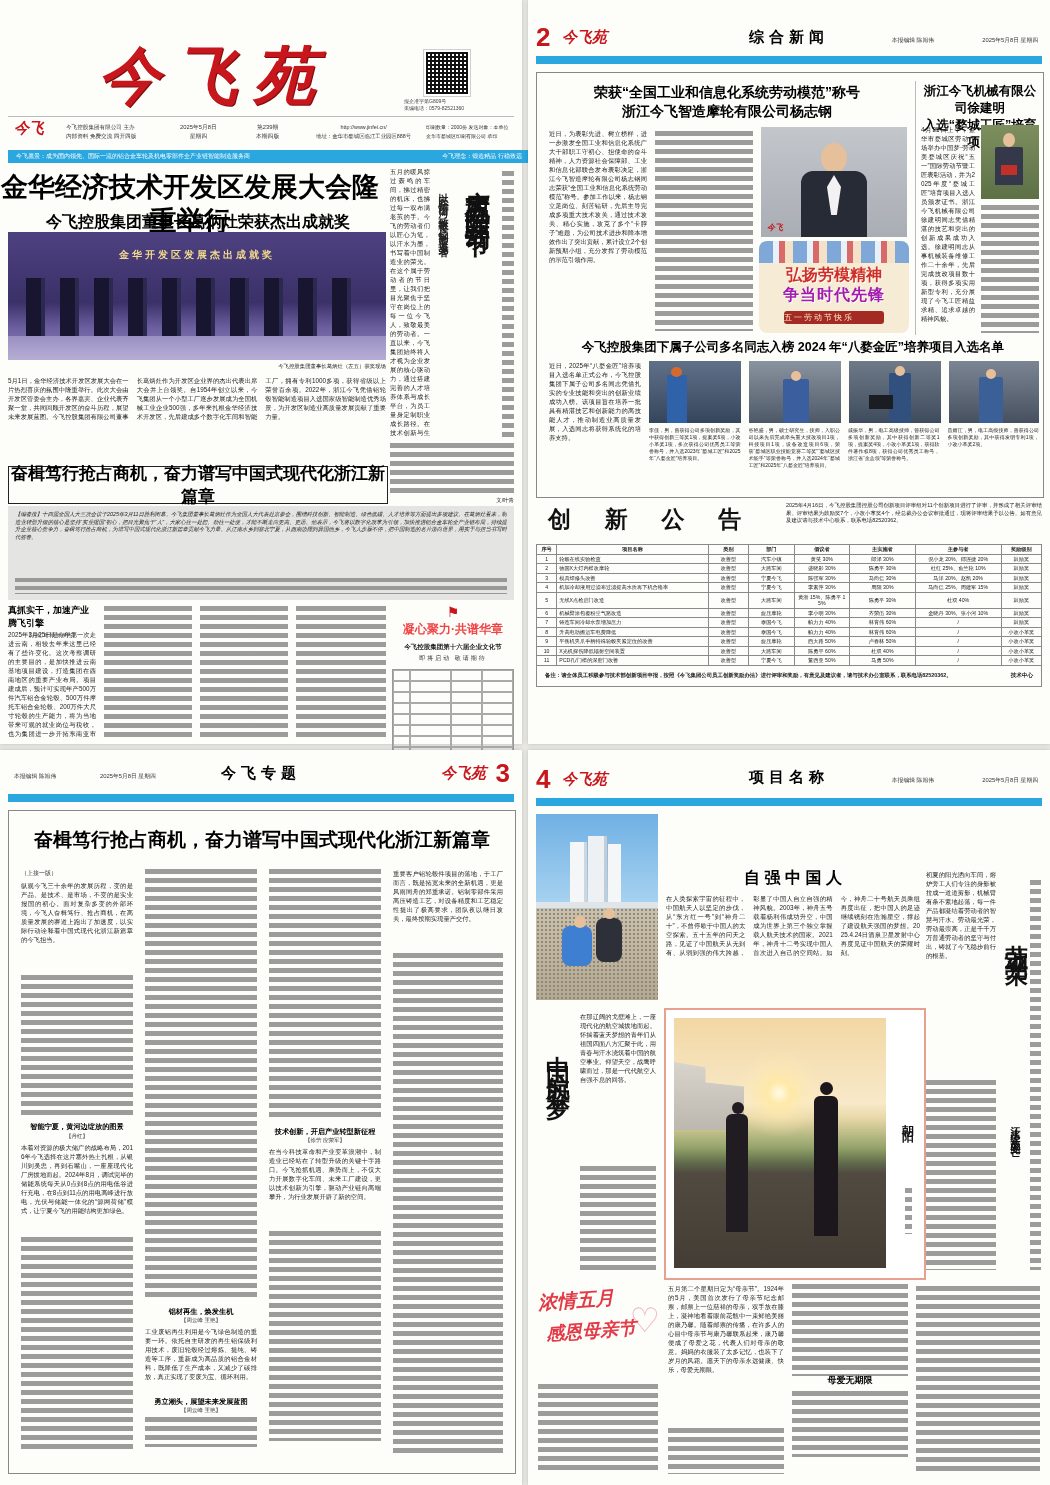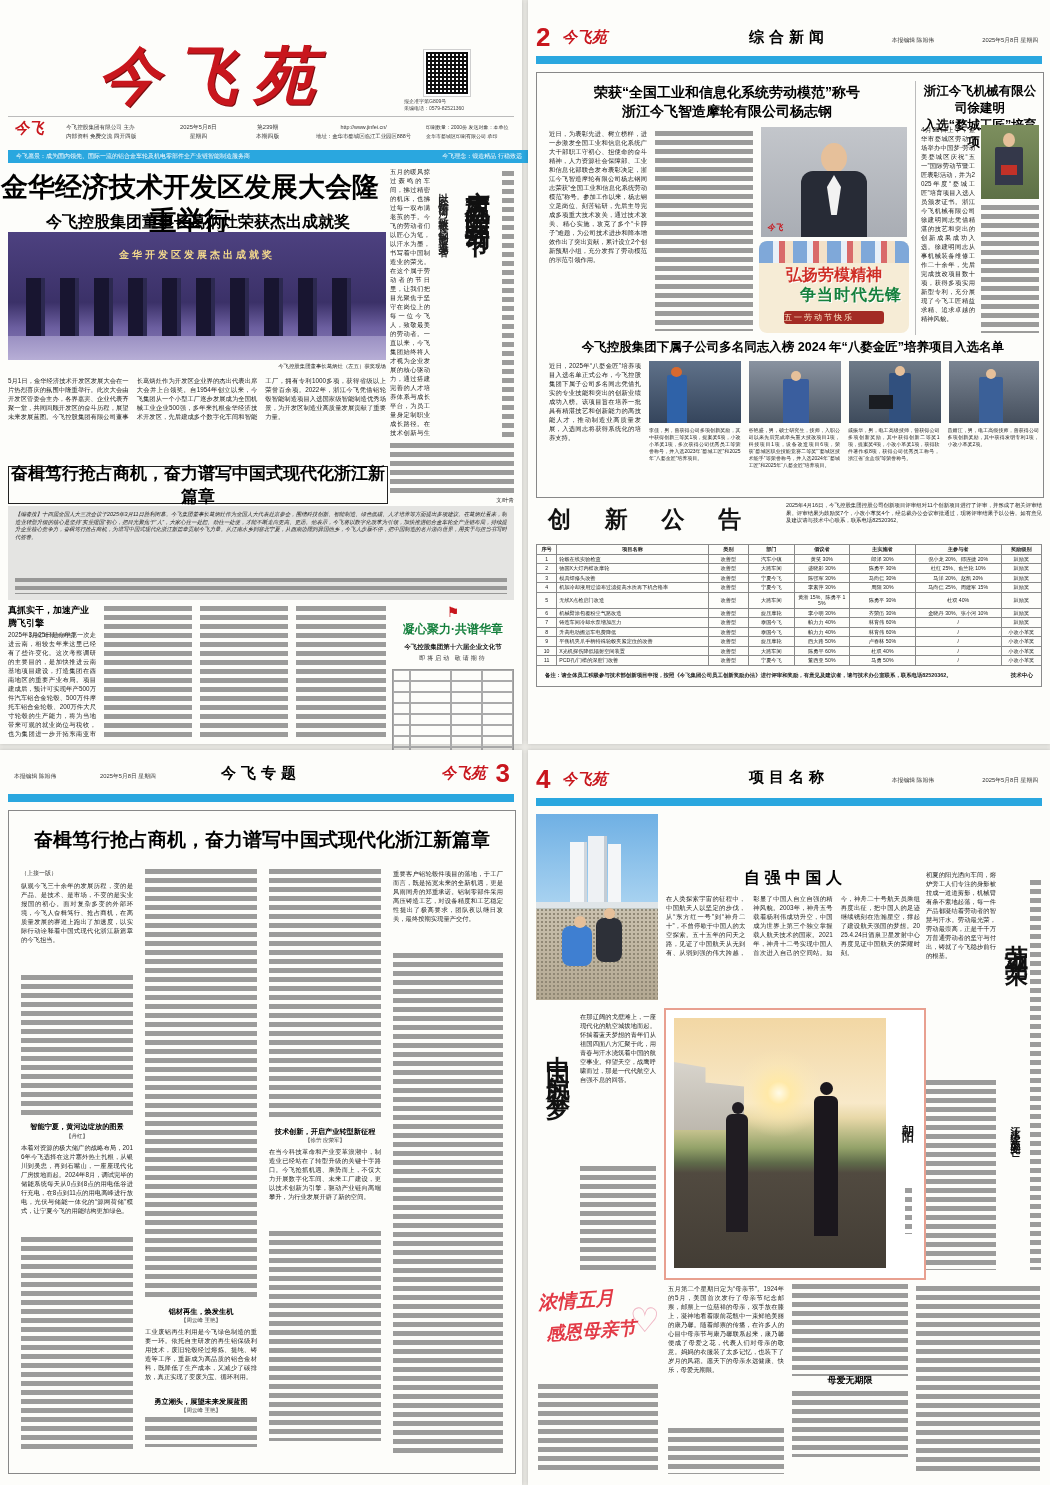--- a/index.html
+++ b/index.html
@@ -112,21 +112,21 @@
       <div style="font-size:5.4px;color:#444;text-align:center;margin-top:2px;">【丹红 叶琴 徐俊杰】</div>
     </div>
     <div class="abs txt" style="left:0;top:26px;width:88px;height:108px;">2025年3月25日是今年第一次走进云南，相较去年来这里已经有了些许变化。这次考察调研的主要目的，是加快推进云南基地项目建设，打造集团在西南地区的重要产业布局。项目建成后，预计可实现年产500万件汽车铝合金轮毂、500万件摩托车铝合金轮毂、200万件大尺寸轮毂的生产能力，将为当地带来可观的就业岗位与税收，也为集团进一步开拓东南亚市场奠定坚实基础。</div>
     <div class="abs fill" style="left:96px;top:2px;width:88px;height:132px;"></div>
     <div class="abs fill" style="left:192px;top:2px;width:88px;height:132px;"></div>
     <div class="abs fill" style="left:288px;top:2px;width:90px;height:132px;"></div>
   </div>
 
   <div class="abs" style="left:392px;top:604px;width:122px;height:136px;">
     <div style="text-align:center;color:#c8161d;font-size:14px;">⚑</div>
-    <div style="text-align:center;color:#15803d;font-weight:bold;font-size:12px;margin-top:1px;">凝心聚力·共谱华章</div>
+    <div style="text-align:center;color:#ef4444;font-weight:bold;font-size:12px;margin-top:1px;">凝心聚力·共谱华章</div>
     <div style="text-align:center;font-size:6.5px;font-weight:bold;color:#222;margin-top:5px;">今飞控股集团第十六届企业文化节</div>
     <div style="text-align:center;font-size:6px;color:#333;margin-top:2px;letter-spacing:2px;">即将启动 敬请期待</div>
     <div class="mini-grid" style="margin-top:6px;">
       <div></div>
         <div></div>
         <div></div>
         <div></div>
         <div></div>
         <div></div>
         <div></div>
@@ -178,21 +178,21 @@
     <div class="photo" style="left:224px;top:54px;width:146px;height:110px;background:linear-gradient(#c3c6cb,#a9adb4);">
       <div class="head" style="left:60px;top:16px;width:26px;height:30px;"></div>
       <div class="person" style="left:40px;top:44px;width:66px;height:66px;background:#272b36;border-radius:12px 12px 0 0;"></div>
       <div class="abs" style="left:66px;top:48px;width:14px;height:40px;background:#f2f2f2;clip-path:polygon(50% 0,100% 30%,70% 100%,30% 100%,0 30%);"></div>
       <div class="abs brand-script" style="left:6px;bottom:4px;font-size:8px;">今飞</div>
     </div>
 
     <div class="abs" style="left:222px;top:168px;width:150px;height:92px;background:#f6ecd6;border-radius:8px;overflow:hidden;">
       <div class="abs" style="left:0;top:0;width:100%;height:22px;background:repeating-linear-gradient(90deg,#7fa8d9 0 14px,#e8f0f8 14px 20px,#d96a6a 20px 26px,#f3e1c8 26px 34px);"></div>
       <div class="abs" style="left:0;top:24px;width:100%;text-align:center;font-size:16px;font-weight:bold;color:#cf2f27;text-shadow:1px 1px 0 #fff;">弘扬劳模精神</div>
-      <div class="abs" style="left:0;top:44px;width:100%;text-align:center;font-size:16px;font-weight:bold;color:#15803d;text-shadow:1px 1px 0 #fff;letter-spacing:1px;margin-left:17px;">争当时代先锋</div>
+      <div class="abs" style="left:0;top:44px;width:100%;text-align:center;font-size:16px;font-weight:bold;color:#a21caf;text-shadow:1px 1px 0 #fff;letter-spacing:1px;">争当时代先锋</div>
       <div class="abs" style="left:25px;top:70px;width:100px;height:13px;background:#a32b24;border-radius:3px;color:#ffe9c8;font-size:8px;line-height:13px;letter-spacing:2px;">五一劳动节快乐</div>
     </div>
 
     <div class="abs" style="left:378px;top:8px;width:0;height:254px;border-left:1px solid #bbb;"></div>
 
     <div class="abs hl" style="left:384px;top:10px;width:118px;font-size:12.5px;line-height:17px;">
       <div>浙江今飞机械有限公司徐建明</div>
       <div>入选“婺城工匠”培育项目</div>
     </div>
     <div class="abs txt" style="left:384px;top:52px;width:54px;height:208px;">4月25日上午，金华市婺城区劳动广场举办中国梦·劳动美婺城区庆祝“五一”国际劳动节暨工匠表彰活动，并为2025年度“婺城工匠”培育项目入选人员颁发证书。浙江今飞机械有限公司徐建明同志凭借精湛的技艺和突出的创新成果成功入选。徐建明同志从事机械装备维修工作二十余年，先后完成技改项目数十项，获得多项实用新型专利，充分展现了今飞工匠精益求精、追求卓越的精神风貌。</div>

